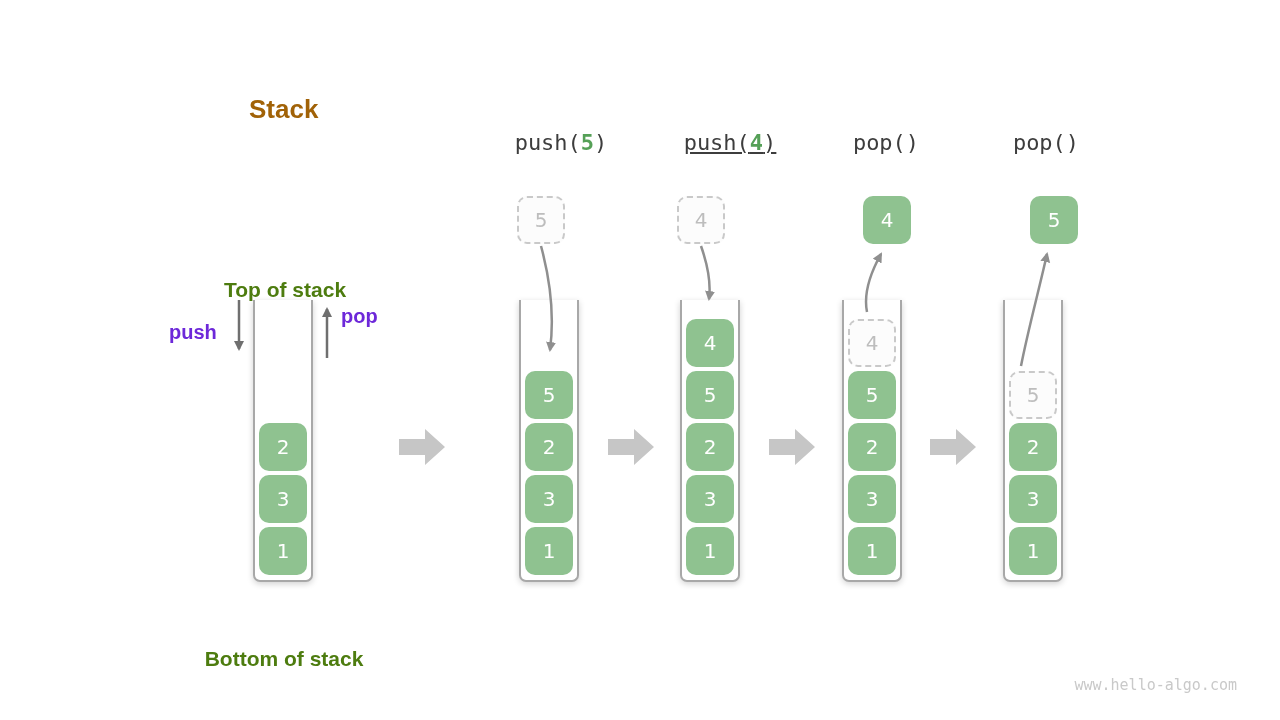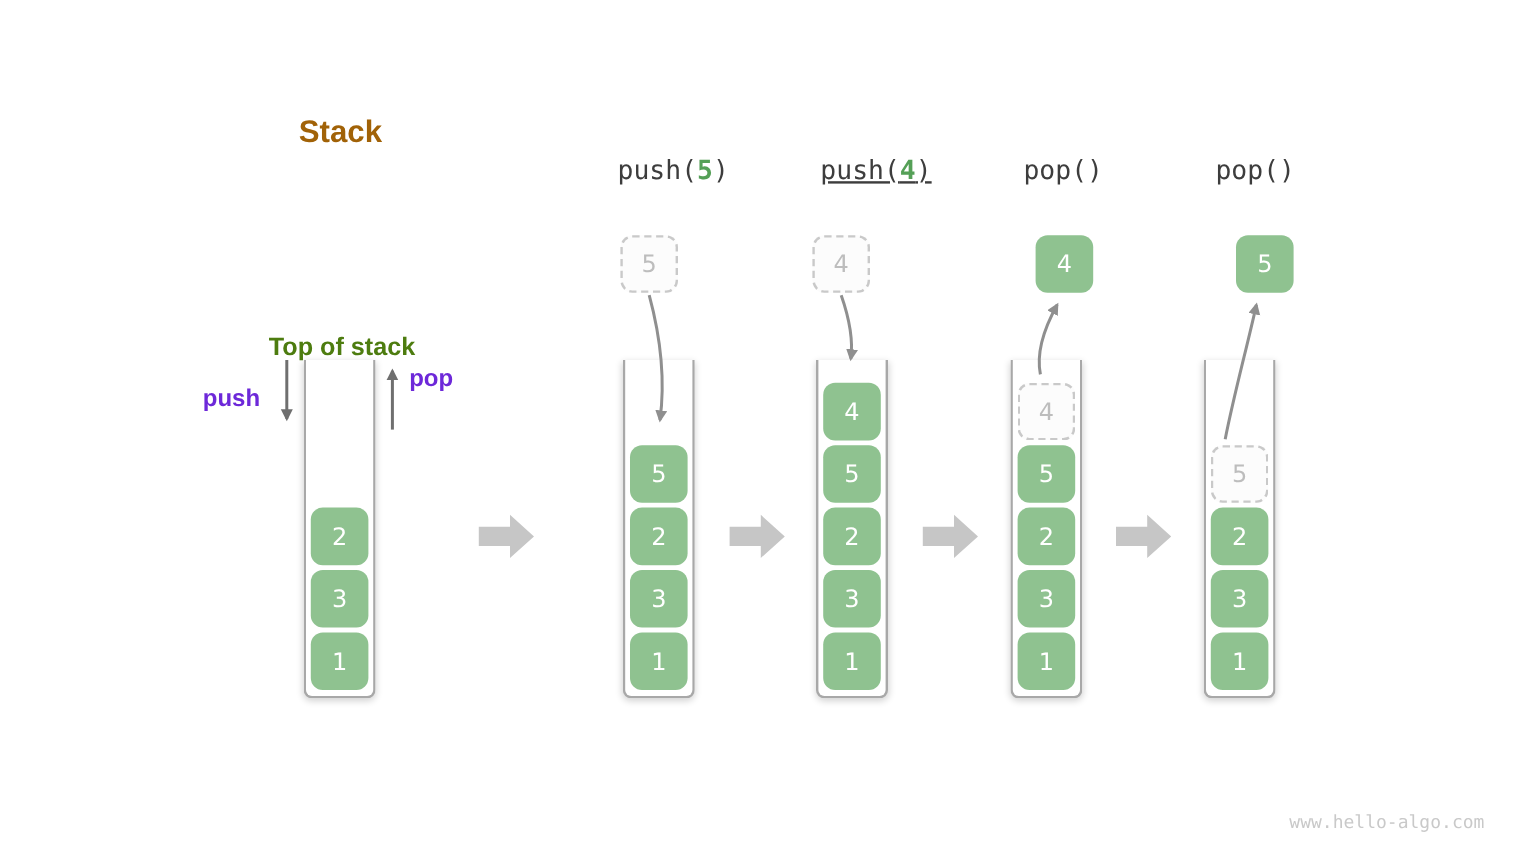--- a/index.html
+++ b/index.html
@@ -82,20 +82,21 @@
     pointer-events: none;
   }
 </style>
 </head>
 <body>
 
 <div id="canvas">
 
   <div class="title">Stack</div>
   <div class="caption" style="left:285px; top:246px;">Top of stack</div>
+  <div class="caption" style="left:284px; top:615px;">Bottom of stack</div>
   <div class="side-label" style="left:169px; top:321px;">push</div>
   <div class="side-label" style="left:341px; top:305px;">pop</div>
 
   <div class="op-label" style="left:561px;"><span>push(</span><span class="arg">5</span><span>)</span></div>
   <div class="op-label" style="left:730px;text-decoration:underline;"><span>push(</span><span class="arg">4</span><span>)</span></div>
   <div class="op-label" style="left:886px;"><span>pop()</span><span class="arg"></span><span></span></div>
   <div class="op-label" style="left:1046px;"><span>pop()</span><span class="arg"></span><span></span></div>
 
   <div class="container" style="left:253px;"></div>
   <div class="container" style="left:519px;"></div>

